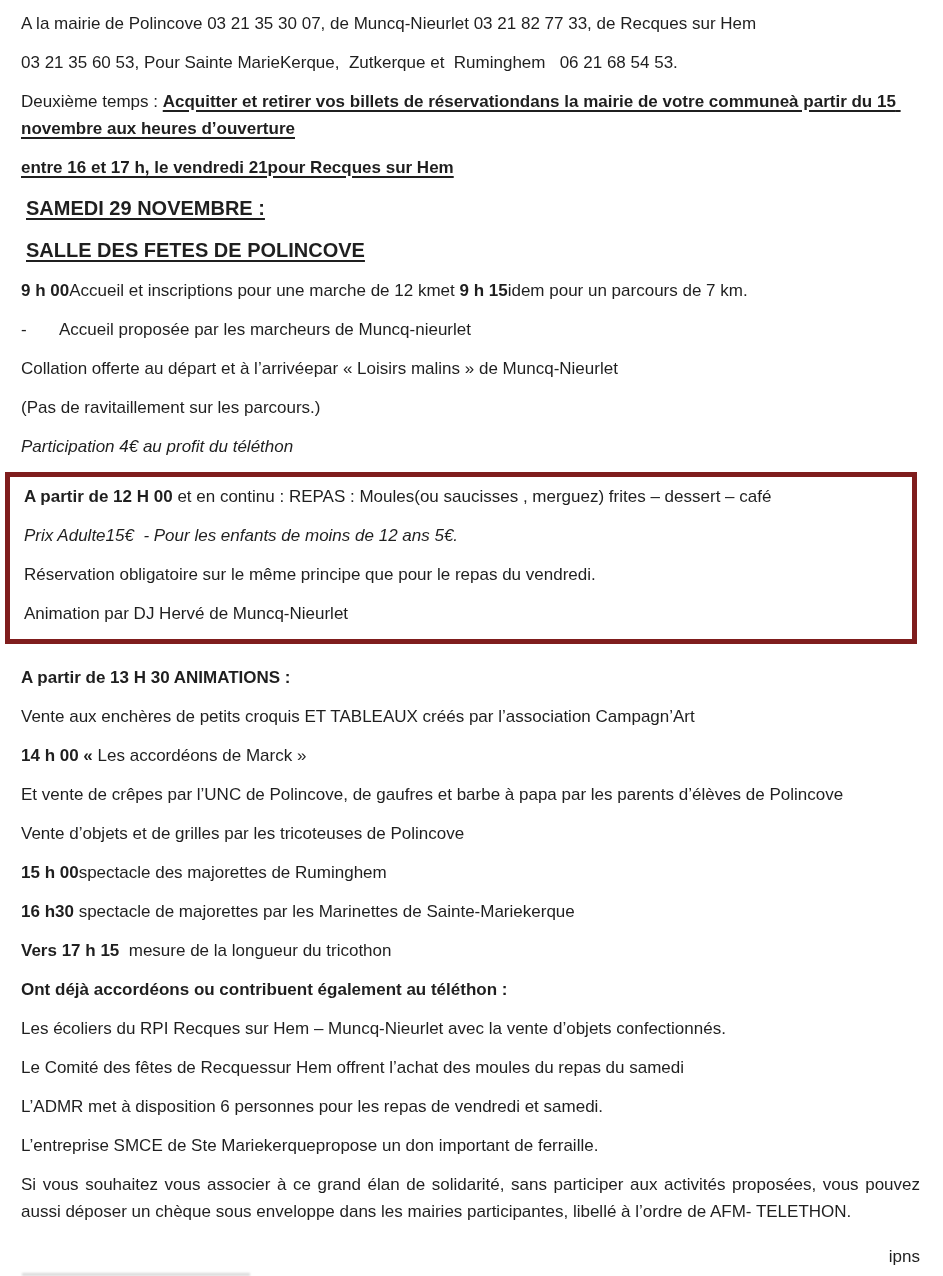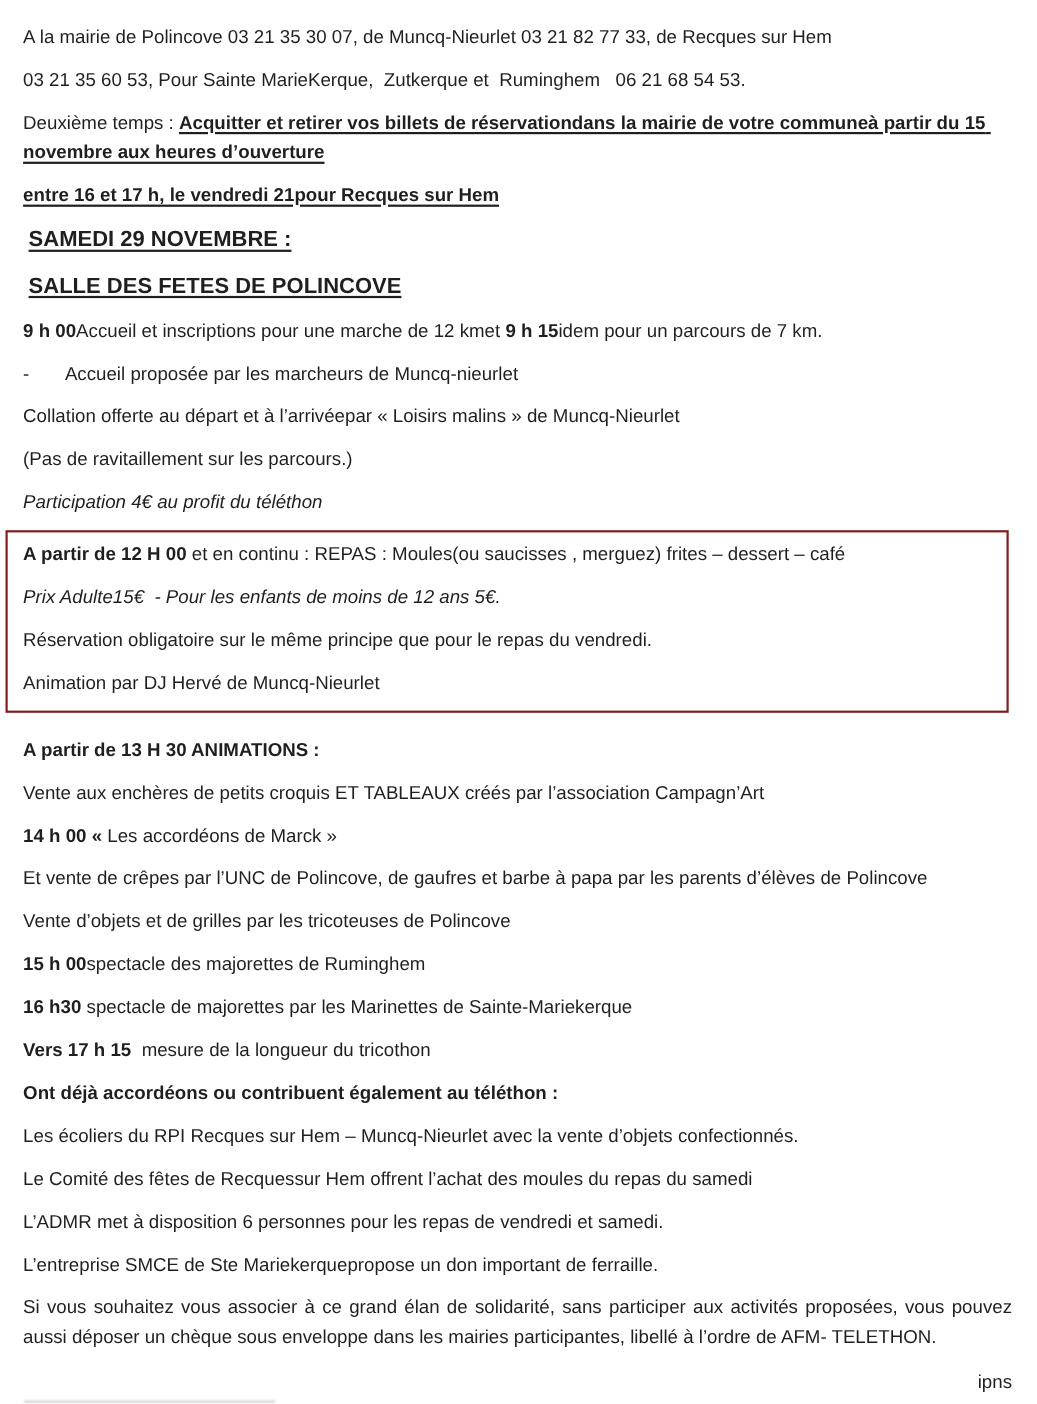--- a/index.html
+++ b/index.html
@@ -5,21 +5,21 @@
   html,body{margin:0;padding:0;background:#ffffff;}
   #page{
     position:relative;
     width:943px;height:1276px;
     margin:0 auto;
     background:#ffffff;
     font-family:"Liberation Sans","DejaVu Sans",sans-serif;
     color:#1f1f1f;
     overflow:hidden;
     box-sizing:border-box;
-    padding:20px 23px 0 21px;
+    padding:10px 23px 0 21px;
   }
   #doc p{
     margin:0 0 12px 0;
     font-size:17px;
     line-height:27px;
     white-space:pre-wrap;
   }
   #doc .heading{
     font-size:20px;
     line-height:30px;
@@ -29,21 +29,21 @@
   }
   .b{font-weight:bold;}
   .i{font-style:italic;}
   .u{text-decoration:underline;text-decoration-thickness:2px;text-underline-offset:3px;}
   .bullet{
     display:flex;
     margin-left:29px;
   }
   .bullet .dash{width:38px;flex:0 0 38px;}
   .boxed{
-    border:2px solid #7f1d1d;
+    border:5px solid #7f1d1d;
     margin:8px -16px 20px 3px;
     margin-left:-16px;
     margin-right:3px;
     padding:6px 14px 0 14px;
   }
   .boxed p:last-child{margin-bottom:8px;}
   .justified{text-align:justify;}
   #footer-ipns{
     position:absolute;
     right:23px;

